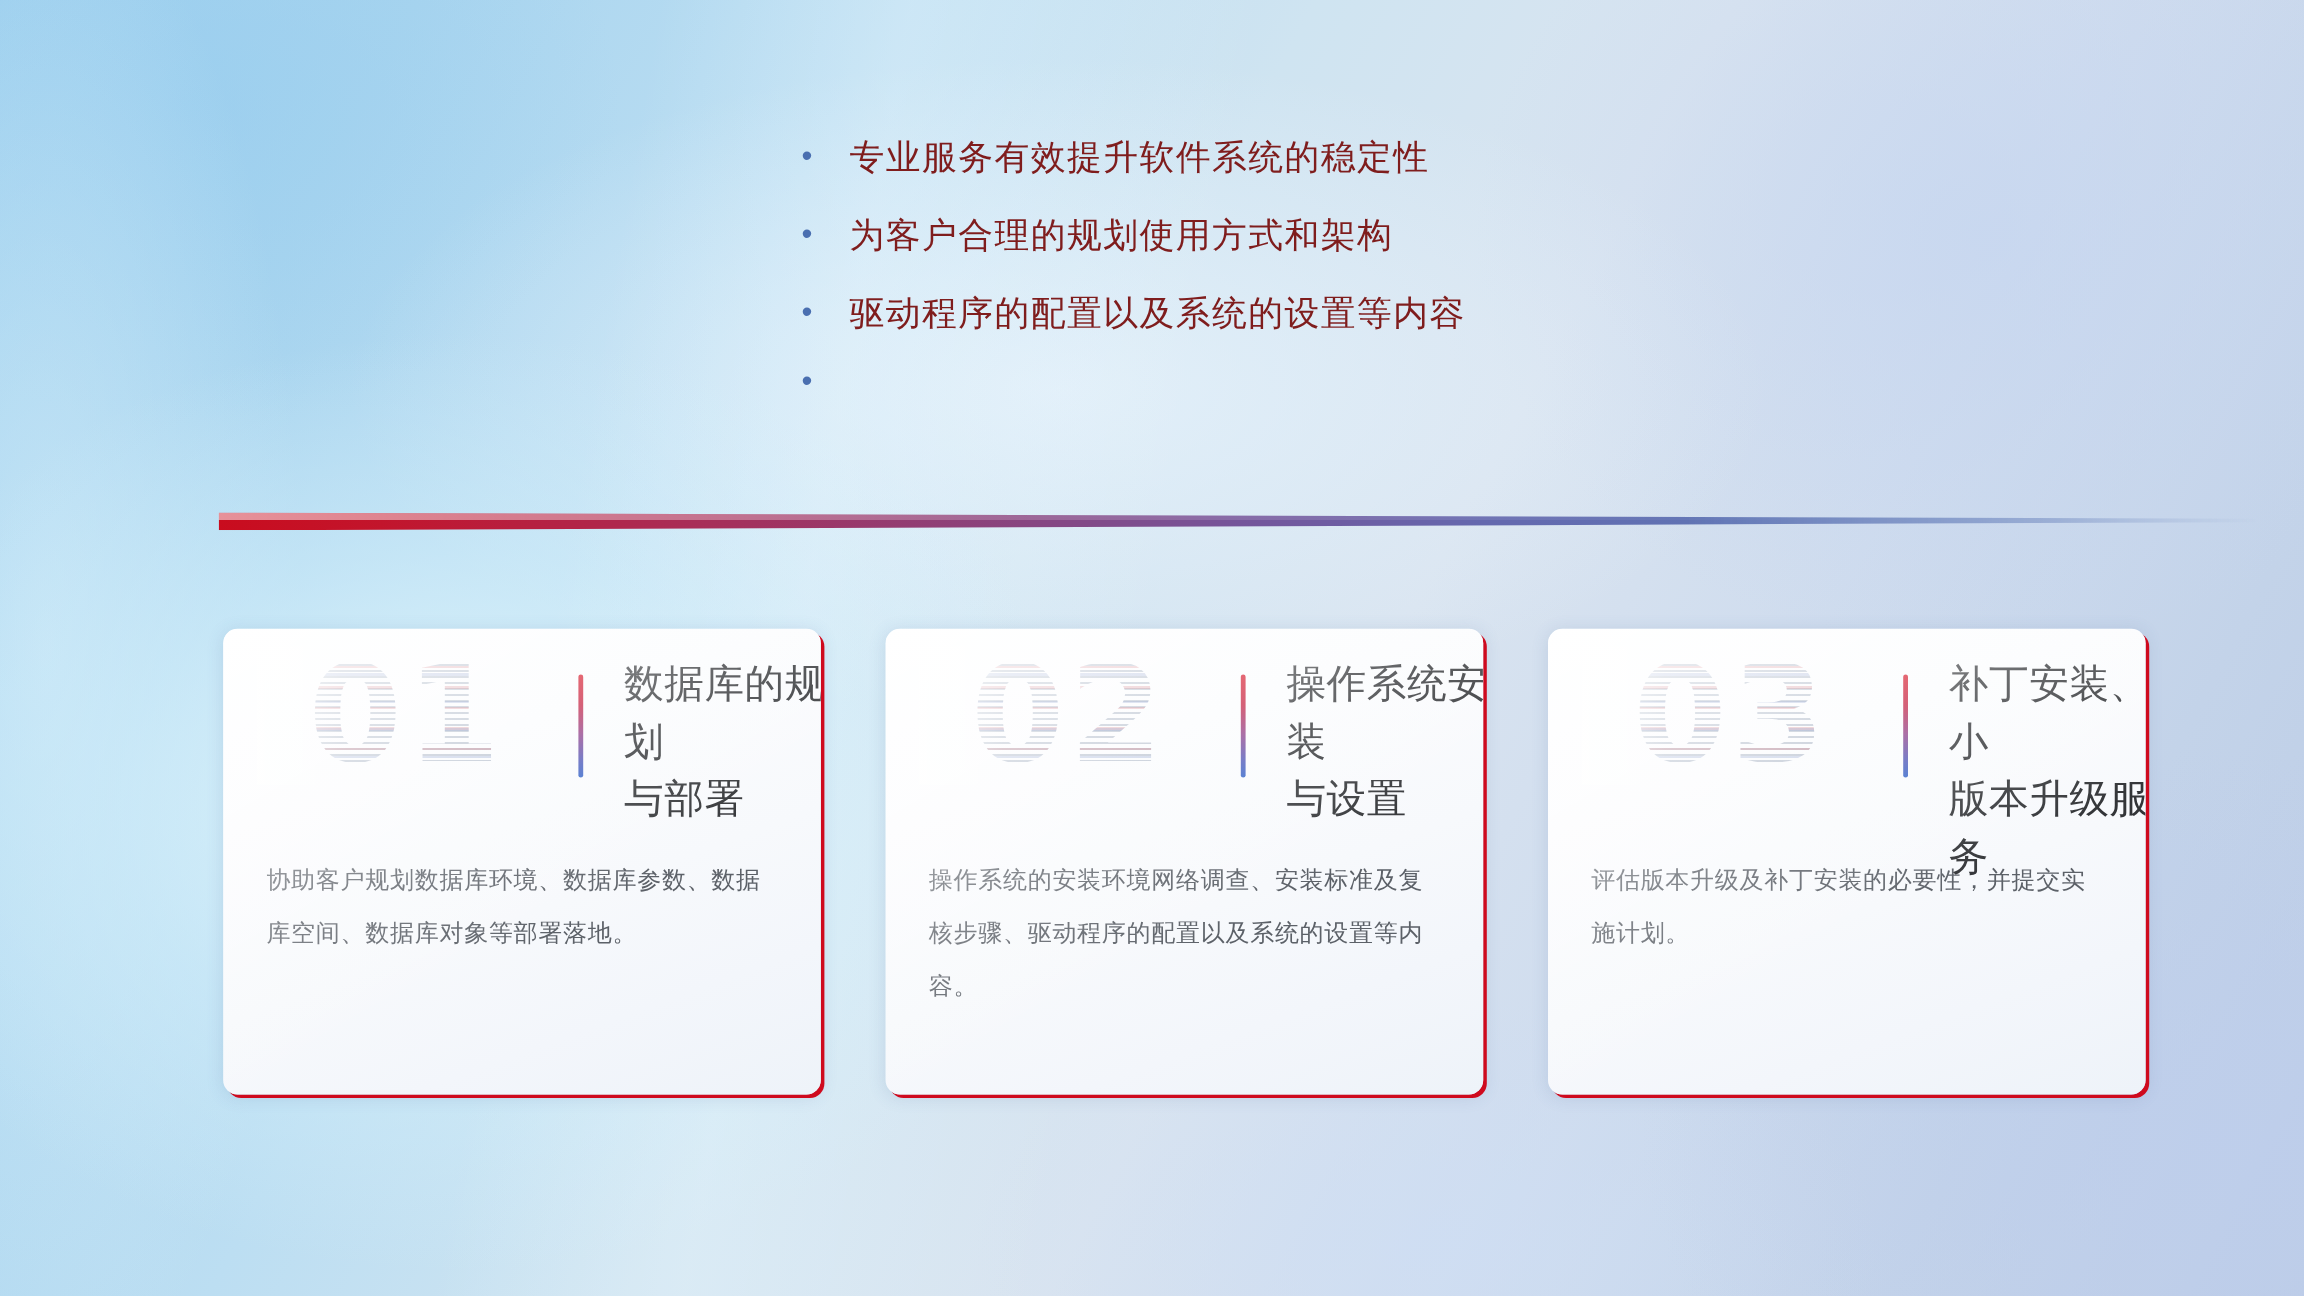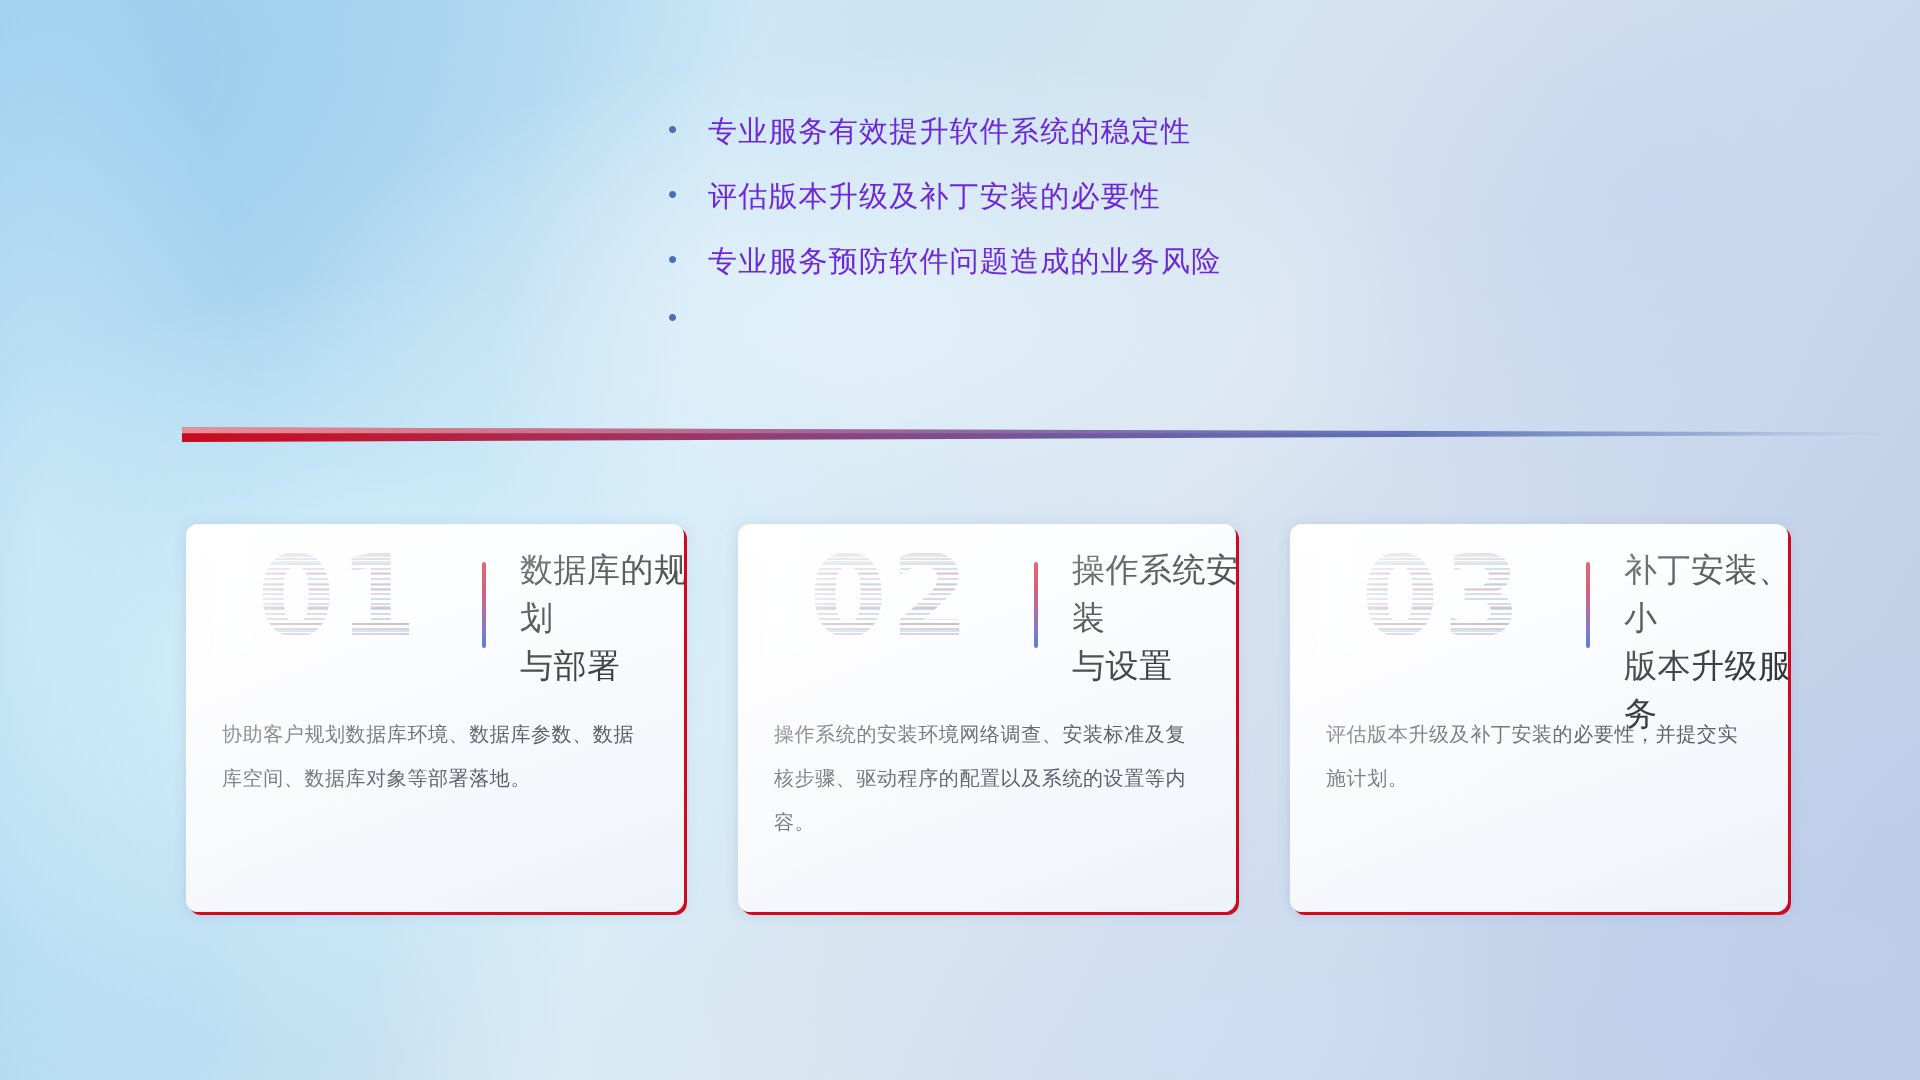--- a/index.html
+++ b/index.html
@@ -60,21 +60,21 @@
     display:flex;align-items:baseline;
     height:65px;
   }
   .bulletDot{
     width:40px;flex:0 0 40px;
     color:#4a6fb0;font-size:26px;line-height:1;
     text-align:left;padding-left:8px;
     position:relative;top:-3px;
   }
   .bulletText{
-    color:#6d28d9;
+    color:#7f1d1d;
     font-size:29px;
     letter-spacing:1.2px;
     font-weight:400;
     white-space:nowrap;
   }
 
   
   #divider{
     position:absolute;left:182px;top:424px;width:1700px;height:18px;
   }
@@ -202,26 +202,26 @@
 
 <div id="bullets">
 
   <div class="bulletRow">
     <span class="bulletDot">•</span>
     <span class="bulletText">专业服务有效提升软件系统的稳定性</span>
   </div>
 
   <div class="bulletRow">
     <span class="bulletDot">•</span>
-    <span class="bulletText">评估版本升级及补丁安装的必要性</span>
-  </div>
-
-  <div class="bulletRow">
-    <span class="bulletDot">•</span>
-    <span class="bulletText">专业服务预防软件问题造成的业务风险</span>
+    <span class="bulletText">为客户合理的规划使用方式和架构</span>
+  </div>
+
+  <div class="bulletRow">
+    <span class="bulletDot">•</span>
+    <span class="bulletText">驱动程序的配置以及系统的设置等内容</span>
   </div>
 
   <div class="bulletRow">
     <span class="bulletDot">•</span>
   </div>
 
 </div>
 
 <div id="divider">
   <div id="dividerWedge"></div>

